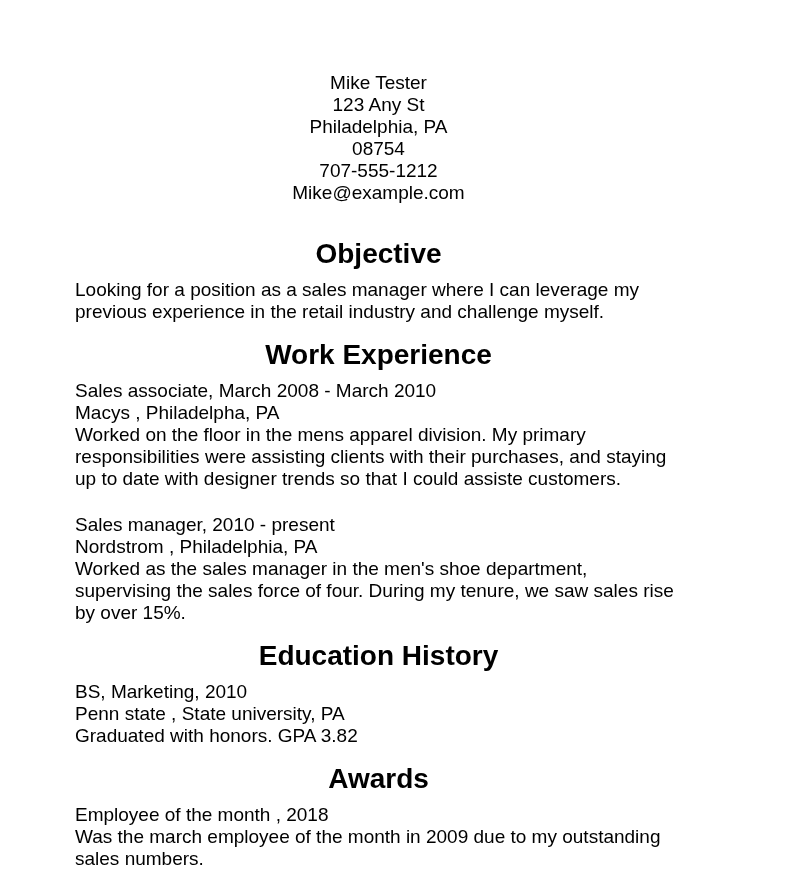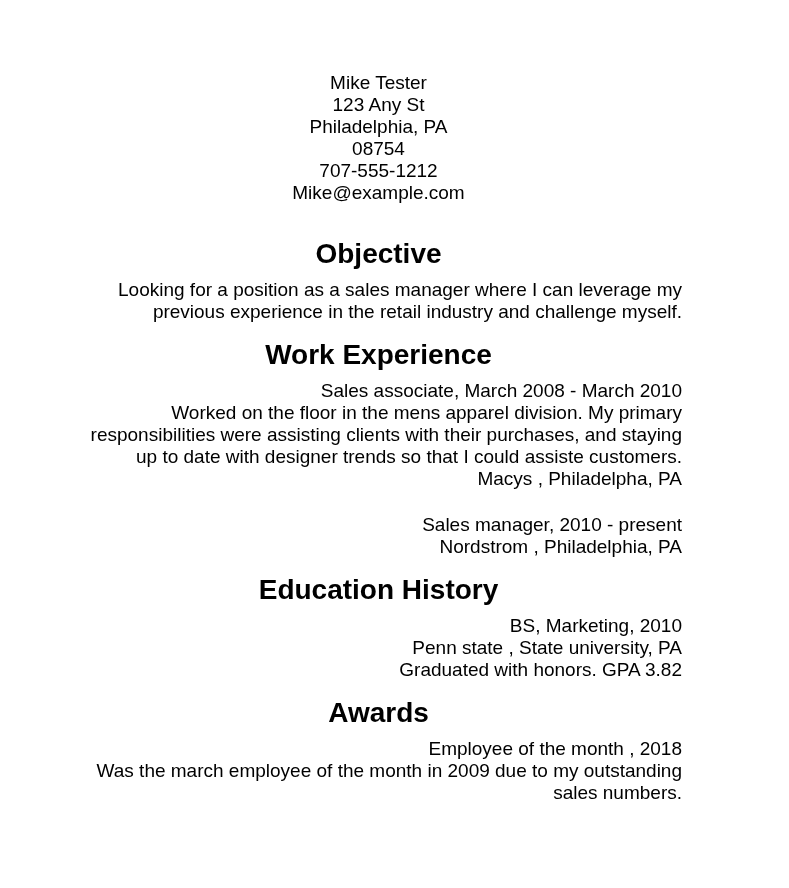--- a/index.html
+++ b/index.html
@@ -33,21 +33,21 @@
     font-size: 28px;
     line-height: 28px;
     font-weight: 700;
     text-align: center;
     margin: 18px 0 11px 0;
     color: #000000;
   }
   .para, .entry {
     margin: 0;
     max-width: 650px;
-    text-align: right;
+    text-align: left;
   }
   .entry + .entry {
     margin-top: 24px;
   }
   .entry-line {
     line-height: 22px;
   }
 </style>
 </head>
 <body>
@@ -62,26 +62,27 @@
     <div class="contact-line">707-555-1212</div>
     <div class="contact-line">Mike@example.com</div>
   </header>
 
   <h2 class="section-heading">Objective</h2>
   <p class="para">Looking for a position as a sales manager where I can leverage my previous experience in the retail industry and challenge myself.</p>
 
   <h2 class="section-heading">Work Experience</h2>
   <div class="entry">
     <div class="entry-line">Sales associate, March 2008 - March 2010</div>
+    <div class="entry-line">Macys , Philadelpha, PA</div>
     <div class="entry-line">Worked on the floor in the mens apparel division. My primary responsibilities were assisting clients with their purchases, and staying up to date with designer trends so that I could assiste customers.</div>
-    <div class="entry-line">Macys , Philadelpha, PA</div>
   </div>
   <div class="entry">
     <div class="entry-line">Sales manager, 2010 - present</div>
     <div class="entry-line">Nordstrom , Philadelphia, PA</div>
+    <div class="entry-line">Worked as the sales manager in the men's shoe department, supervising the sales force of four. During my tenure, we saw sales rise by over 15%.</div>
   </div>
 
   <h2 class="section-heading">Education History</h2>
   <div class="entry">
     <div class="entry-line">BS, Marketing, 2010</div>
     <div class="entry-line">Penn state , State university, PA</div>
     <div class="entry-line">Graduated with honors. GPA 3.82</div>
   </div>
 
   <h2 class="section-heading">Awards</h2>

